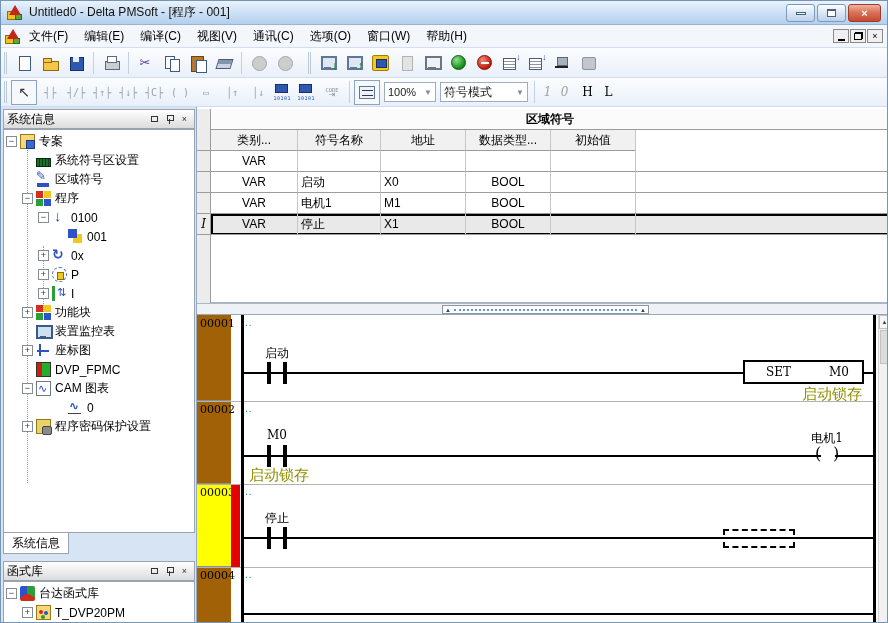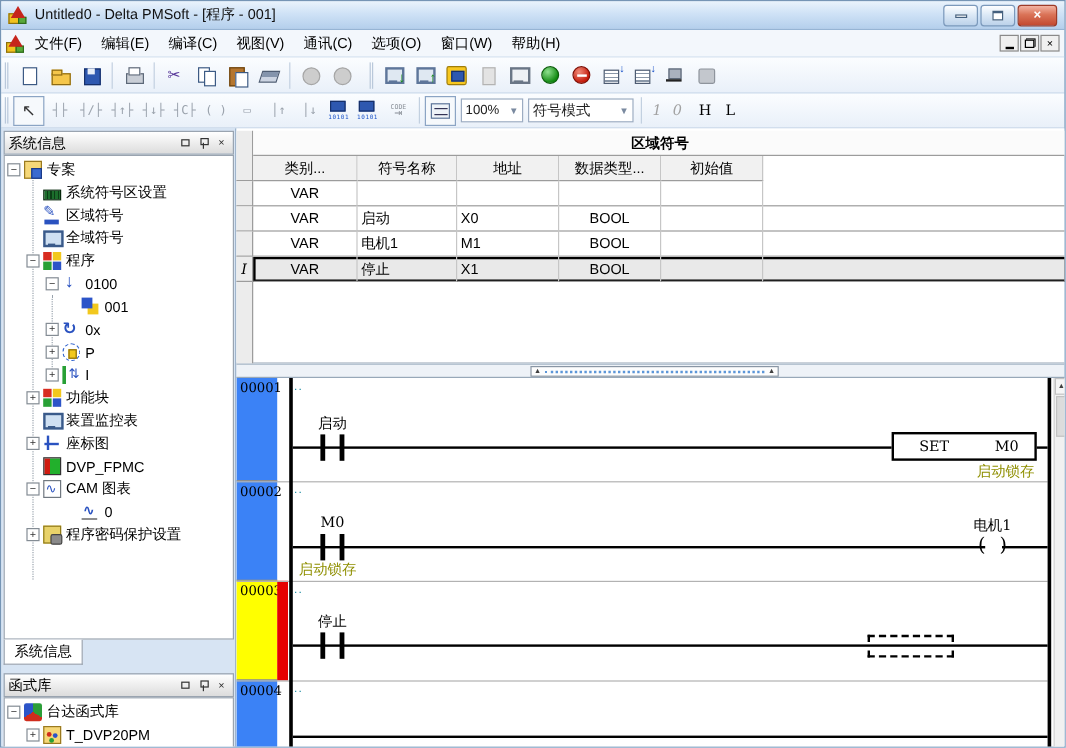--- a/index.html
+++ b/index.html
@@ -178,29 +178,29 @@
   .gut-cursor{font-family:"DejaVu Serif",serif;font-style:italic;font-size:12px;text-align:center;line-height:20px;}
   
   #splitter{position:absolute;left:196px;top:302px;width:692px;height:12px;background:#eef2f7;
      border-top:1px solid #aab8c8;border-bottom:1px solid #98a8b8;}
   #split-pill{position:absolute;left:245px;top:1px;width:207px;height:9px;background:#fdfdfd;border:1px solid #8a96a4;
      display:flex;align-items:center;padding:0 2px;}
   #split-pill .ar{font-size:6px;color:#404040;line-height:1;}
   #split-pill .dots{flex:1;border-top:2px dotted #5c96d8;margin:0 3px;}
   
   #ladder{position:absolute;left:196px;top:314px;width:692px;height:309px;background:#fff;overflow:hidden;}
-  .net-gutter{position:absolute;left:0;width:34px;background:#3b82f6;border-bottom:1px solid #8e8e8e;
+  .net-gutter{position:absolute;left:0;width:34px;background:#a16207;border-bottom:1px solid #8e8e8e;
      font-family:"DejaVu Serif",serif;font-size:11px;padding:2px 0 0 3px;}
   .net-sep{position:absolute;left:0;width:676px;height:1px;background:#b2b2b2;}
   .rail{position:absolute;width:3px;background:#000;top:0;height:309px;}
   .dots-mark{position:absolute;color:#1a8aa0;font-size:10px;letter-spacing:1px;}
   .rung{position:absolute;height:2px;background:#000;}
   .cbar{position:absolute;width:4px;height:22px;background:#000;}
   .dev-label{position:absolute;width:48px;text-align:center;font-family:"DejaVu Serif",serif;font-size:12px;color:#000;}
-  .cmt{position:absolute;font-family:Liberation Mono, monospace;font-size:12px;color:#8f8f00;}
+  .cmt{position:absolute;font-family:Liberation Mono, monospace;font-size:15px;color:#8f8f00;}
   #set-box{position:absolute;background:#fff;border:2px solid #000;display:flex;align-items:center;
      font-family:"DejaVu Serif",serif;font-size:12px;}
   #set-box .op{margin-left:21px;}
   #set-box .opr{margin-left:38px;}
   .paren{position:absolute;font-family:"DejaVu Serif",serif;font-size:16px;color:#000;line-height:16px;}
   .coil-gap{position:absolute;background:#fff;}
   #edit-cursor{position:absolute;border:2px dashed #000;background:transparent;}
   #lad-scroll{position:absolute;right:0;top:0;width:11px;height:309px;background:#f1f1f1;border-left:1px solid #d4d4d4;}
   #lad-scroll .up{position:absolute;left:0;top:0;width:11px;height:14px;background:#f6f6f6;border:1px solid #c2c2c2;
      display:flex;align-items:center;justify-content:center;font-size:6px;color:#404040;}
@@ -427,26 +427,20 @@
           <span class="tl">系统符号区设置</span>
         </div>
         <div class="trow">
           <span class="sp" style="width:18px;"></span>
             <span class="noexp"></span>
           <span class="ti ic-syminfo"></span>
           <span class="tl">区域符号</span>
         </div>
         <div class="trow">
           <span class="sp" style="width:18px;"></span>
-            <span class="noexp"></span>
-          <span class="ti ic-monb"></span>
-          <span class="tl">全域符号</span>
-        </div>
-        <div class="trow">
-          <span class="sp" style="width:18px;"></span>
             <span class="exp">−</span>
           <span class="ti ic-blocks"></span>
           <span class="tl">程序</span>
         </div>
         <div class="trow">
           <span class="sp" style="width:34px;"></span>
             <span class="exp">−</span>
           <span class="ti ic-darrow"></span>
           <span class="tl">0100</span>
         </div>

